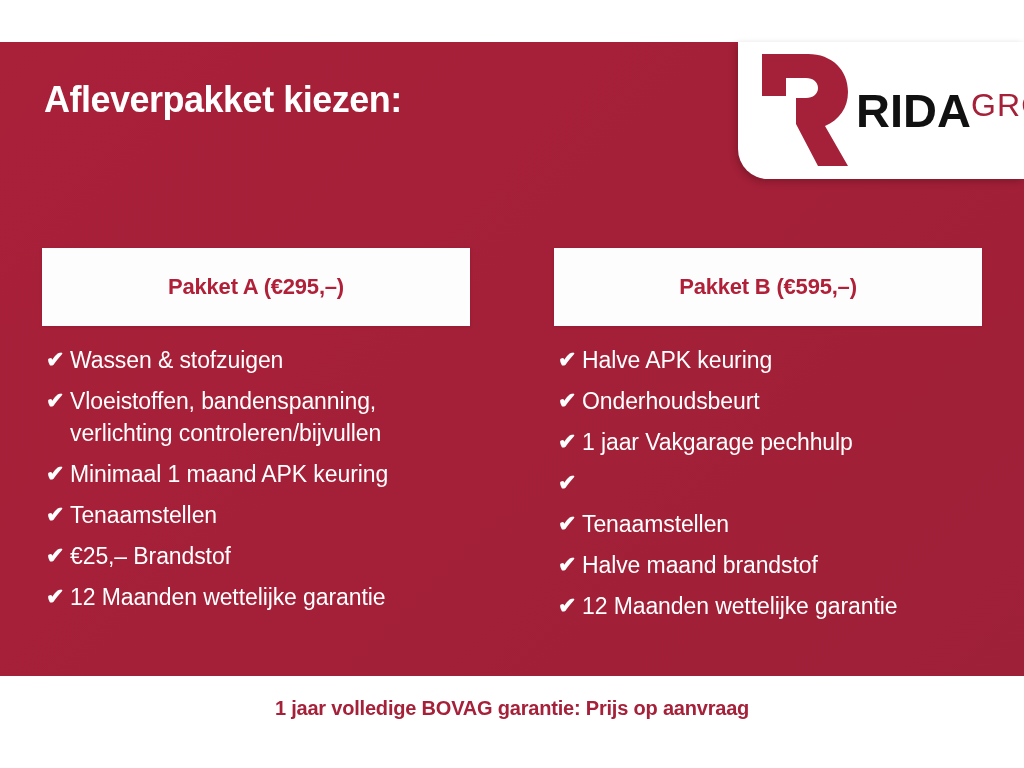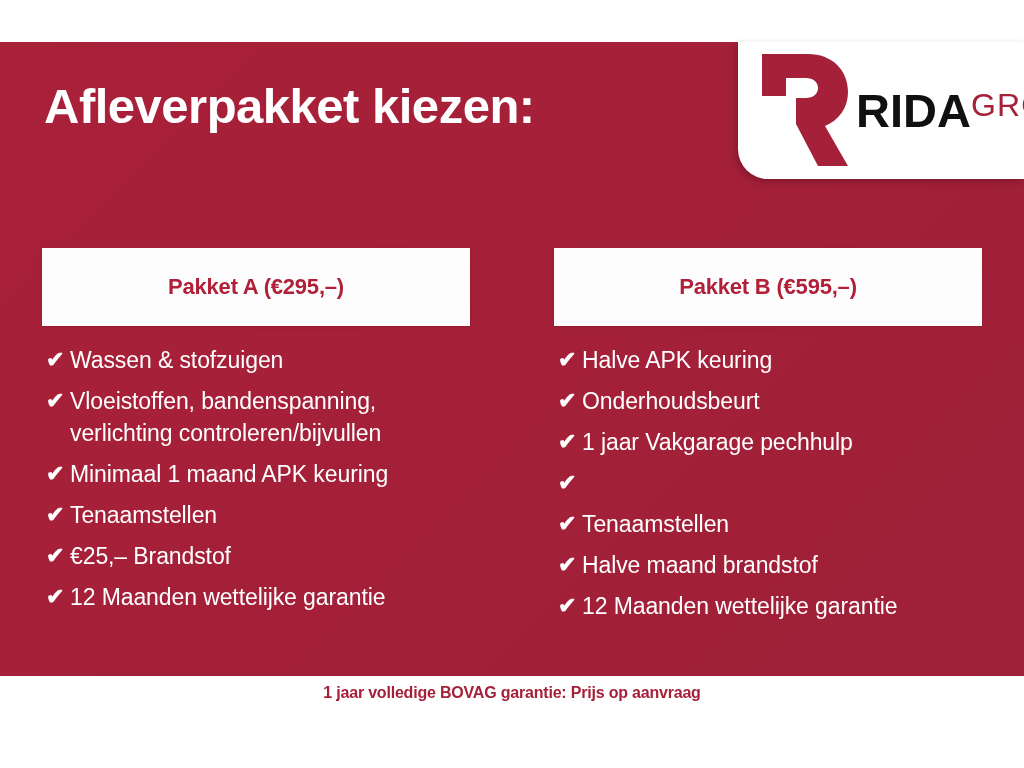--- a/index.html
+++ b/index.html
@@ -32,21 +32,21 @@
     height: 634px;
     background: #a52139;
     background-image: linear-gradient(135deg, #a92039 0%, #a42038 45%, #9e2038 100%);
   }
 
   
   .headline {
     position: absolute;
     left: 44px;
     top: 80px;
-    font-size: 49px;
+    font-size: 36px;
     font-weight: bold;
     color: #ffffff;
     letter-spacing: -0.5px;
     line-height: 1.1;
     white-space: nowrap;
   }
 
   
   .logo-plate {
     position: absolute;
@@ -161,24 +161,24 @@
   .footer {
     position: absolute;
     left: 0;
     top: 676px;
     width: 1024px;
     height: 92px;
     background: #ffffff;
   }
   .footer-text {
     position: absolute;
-    top: 8px;
+    top: 21px;
     width: 1024px;
     text-align: center;
-    font-size: 16px;
+    font-size: 20px;
     font-weight: bold;
     color: #a52139;
     letter-spacing: -0.2px;
   }
 </style>
 </head>
 <body>
 
 <div class="slide">
 

